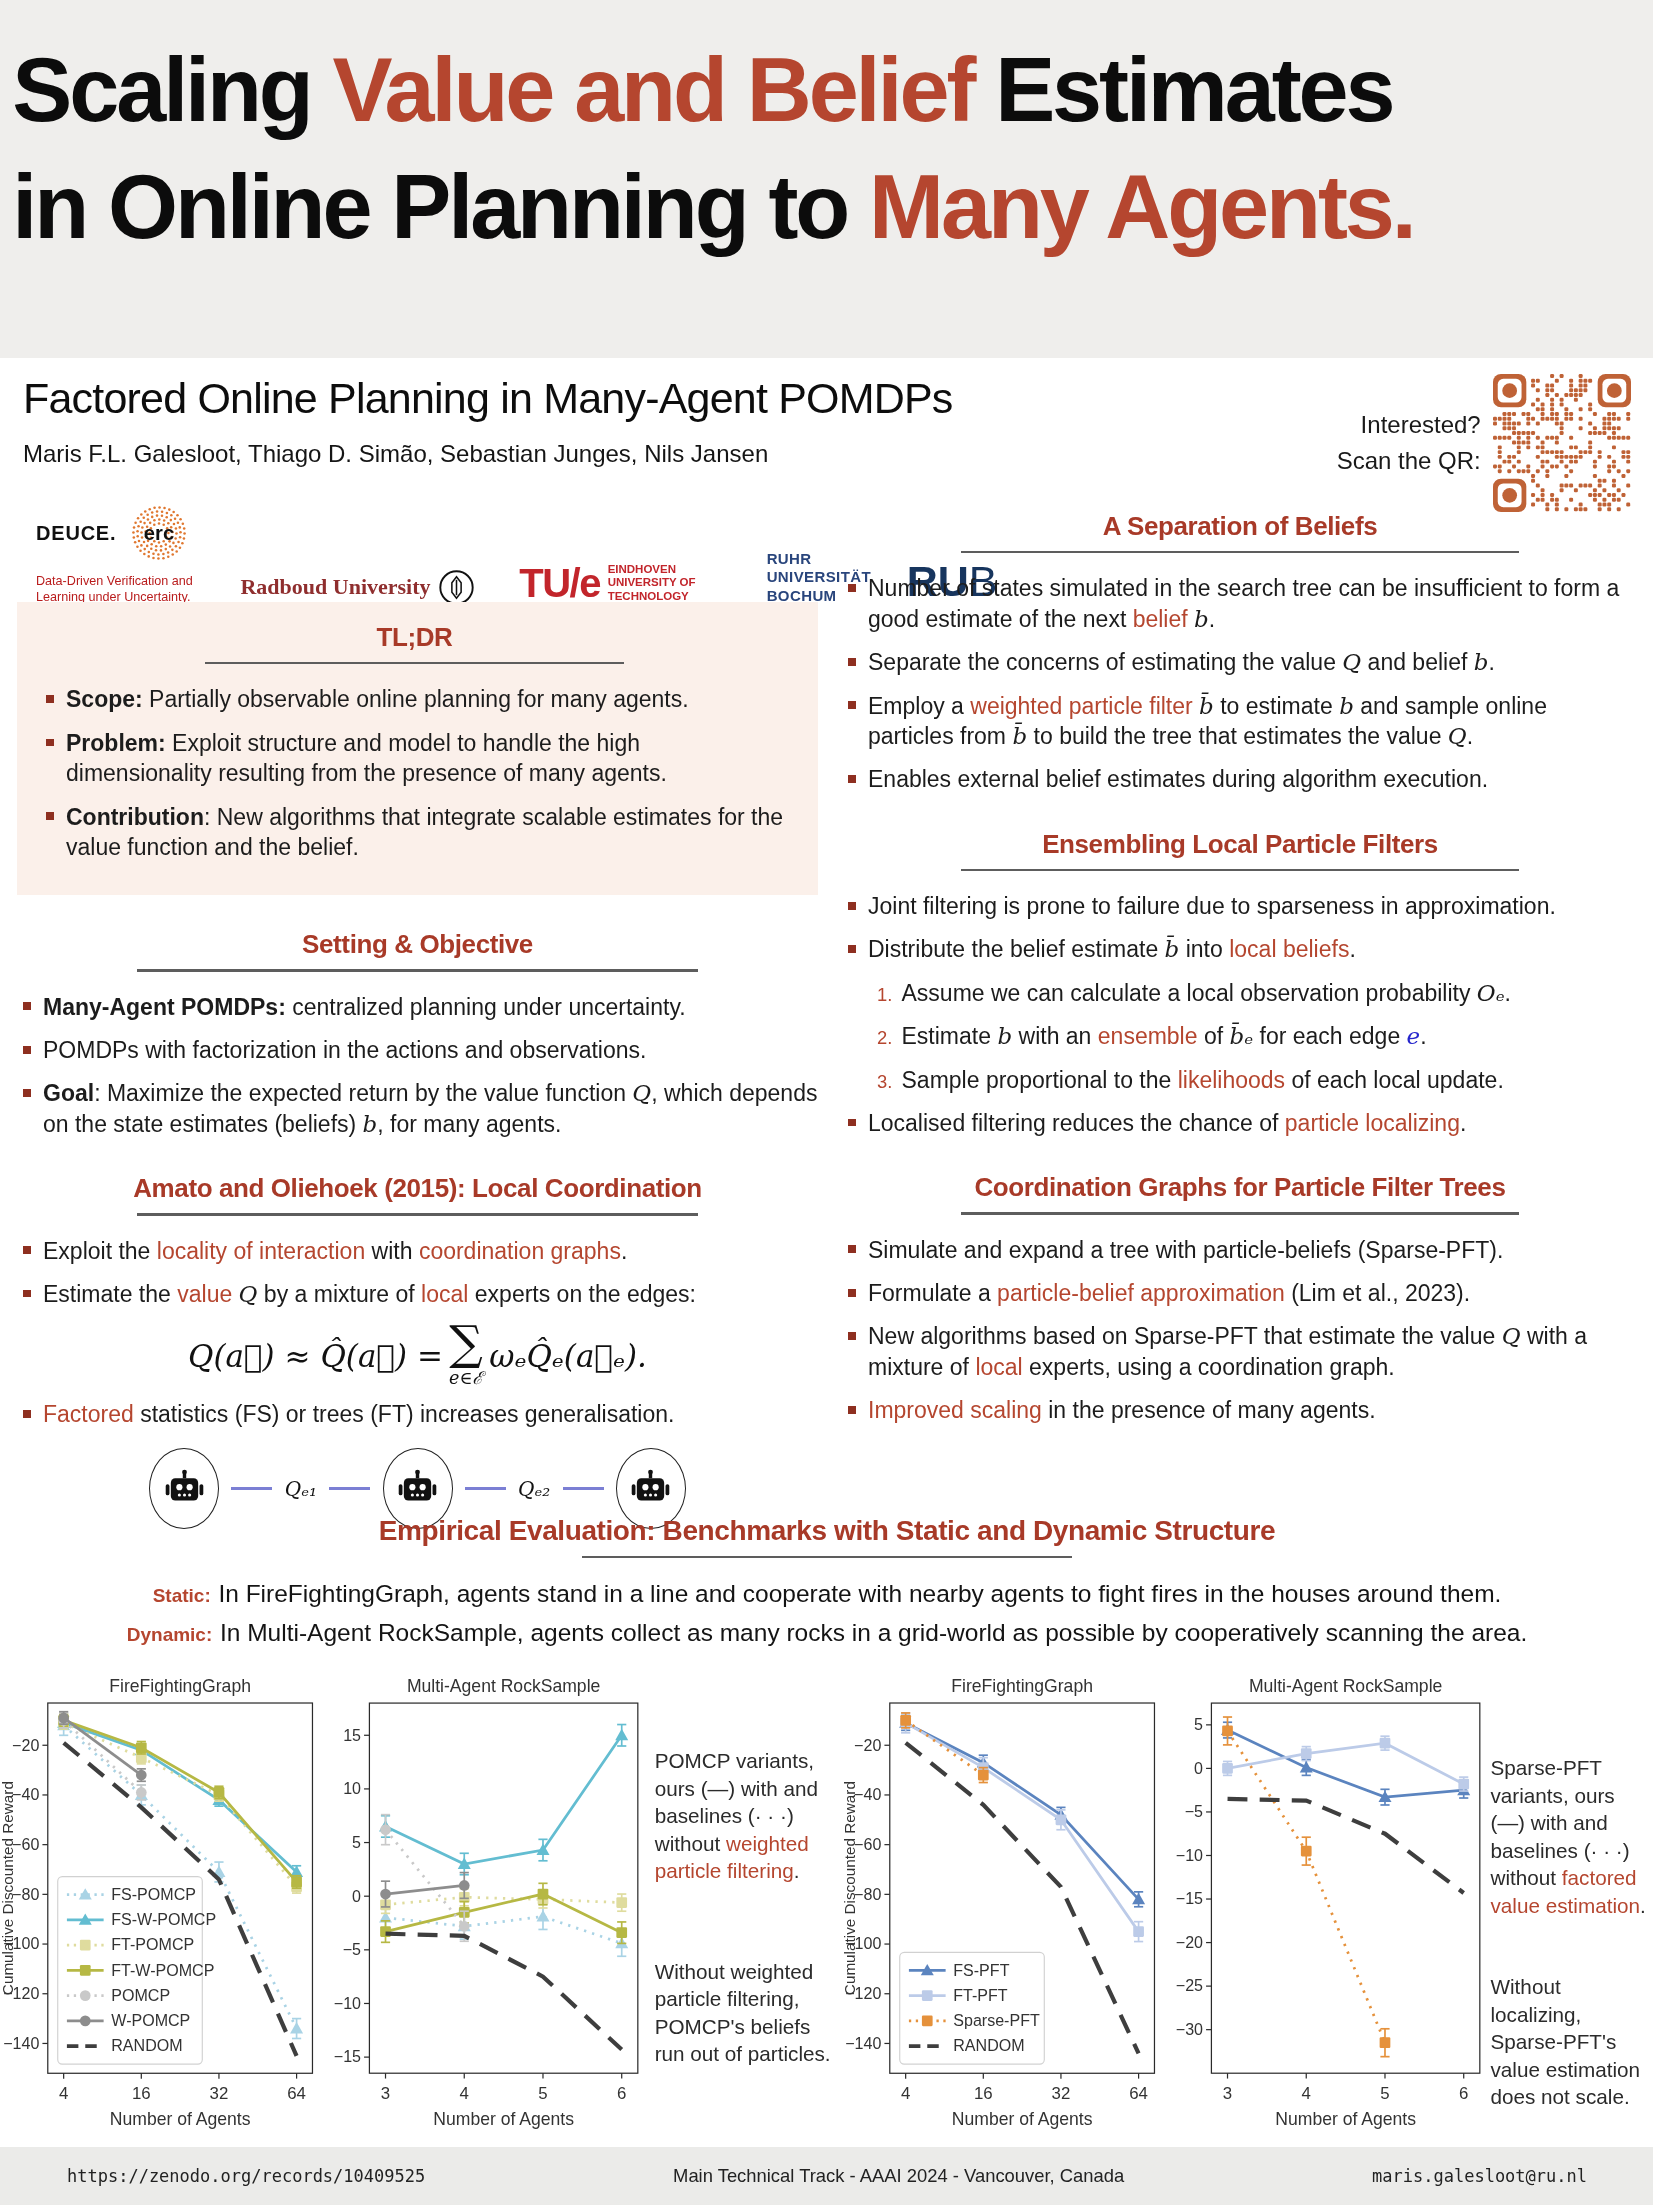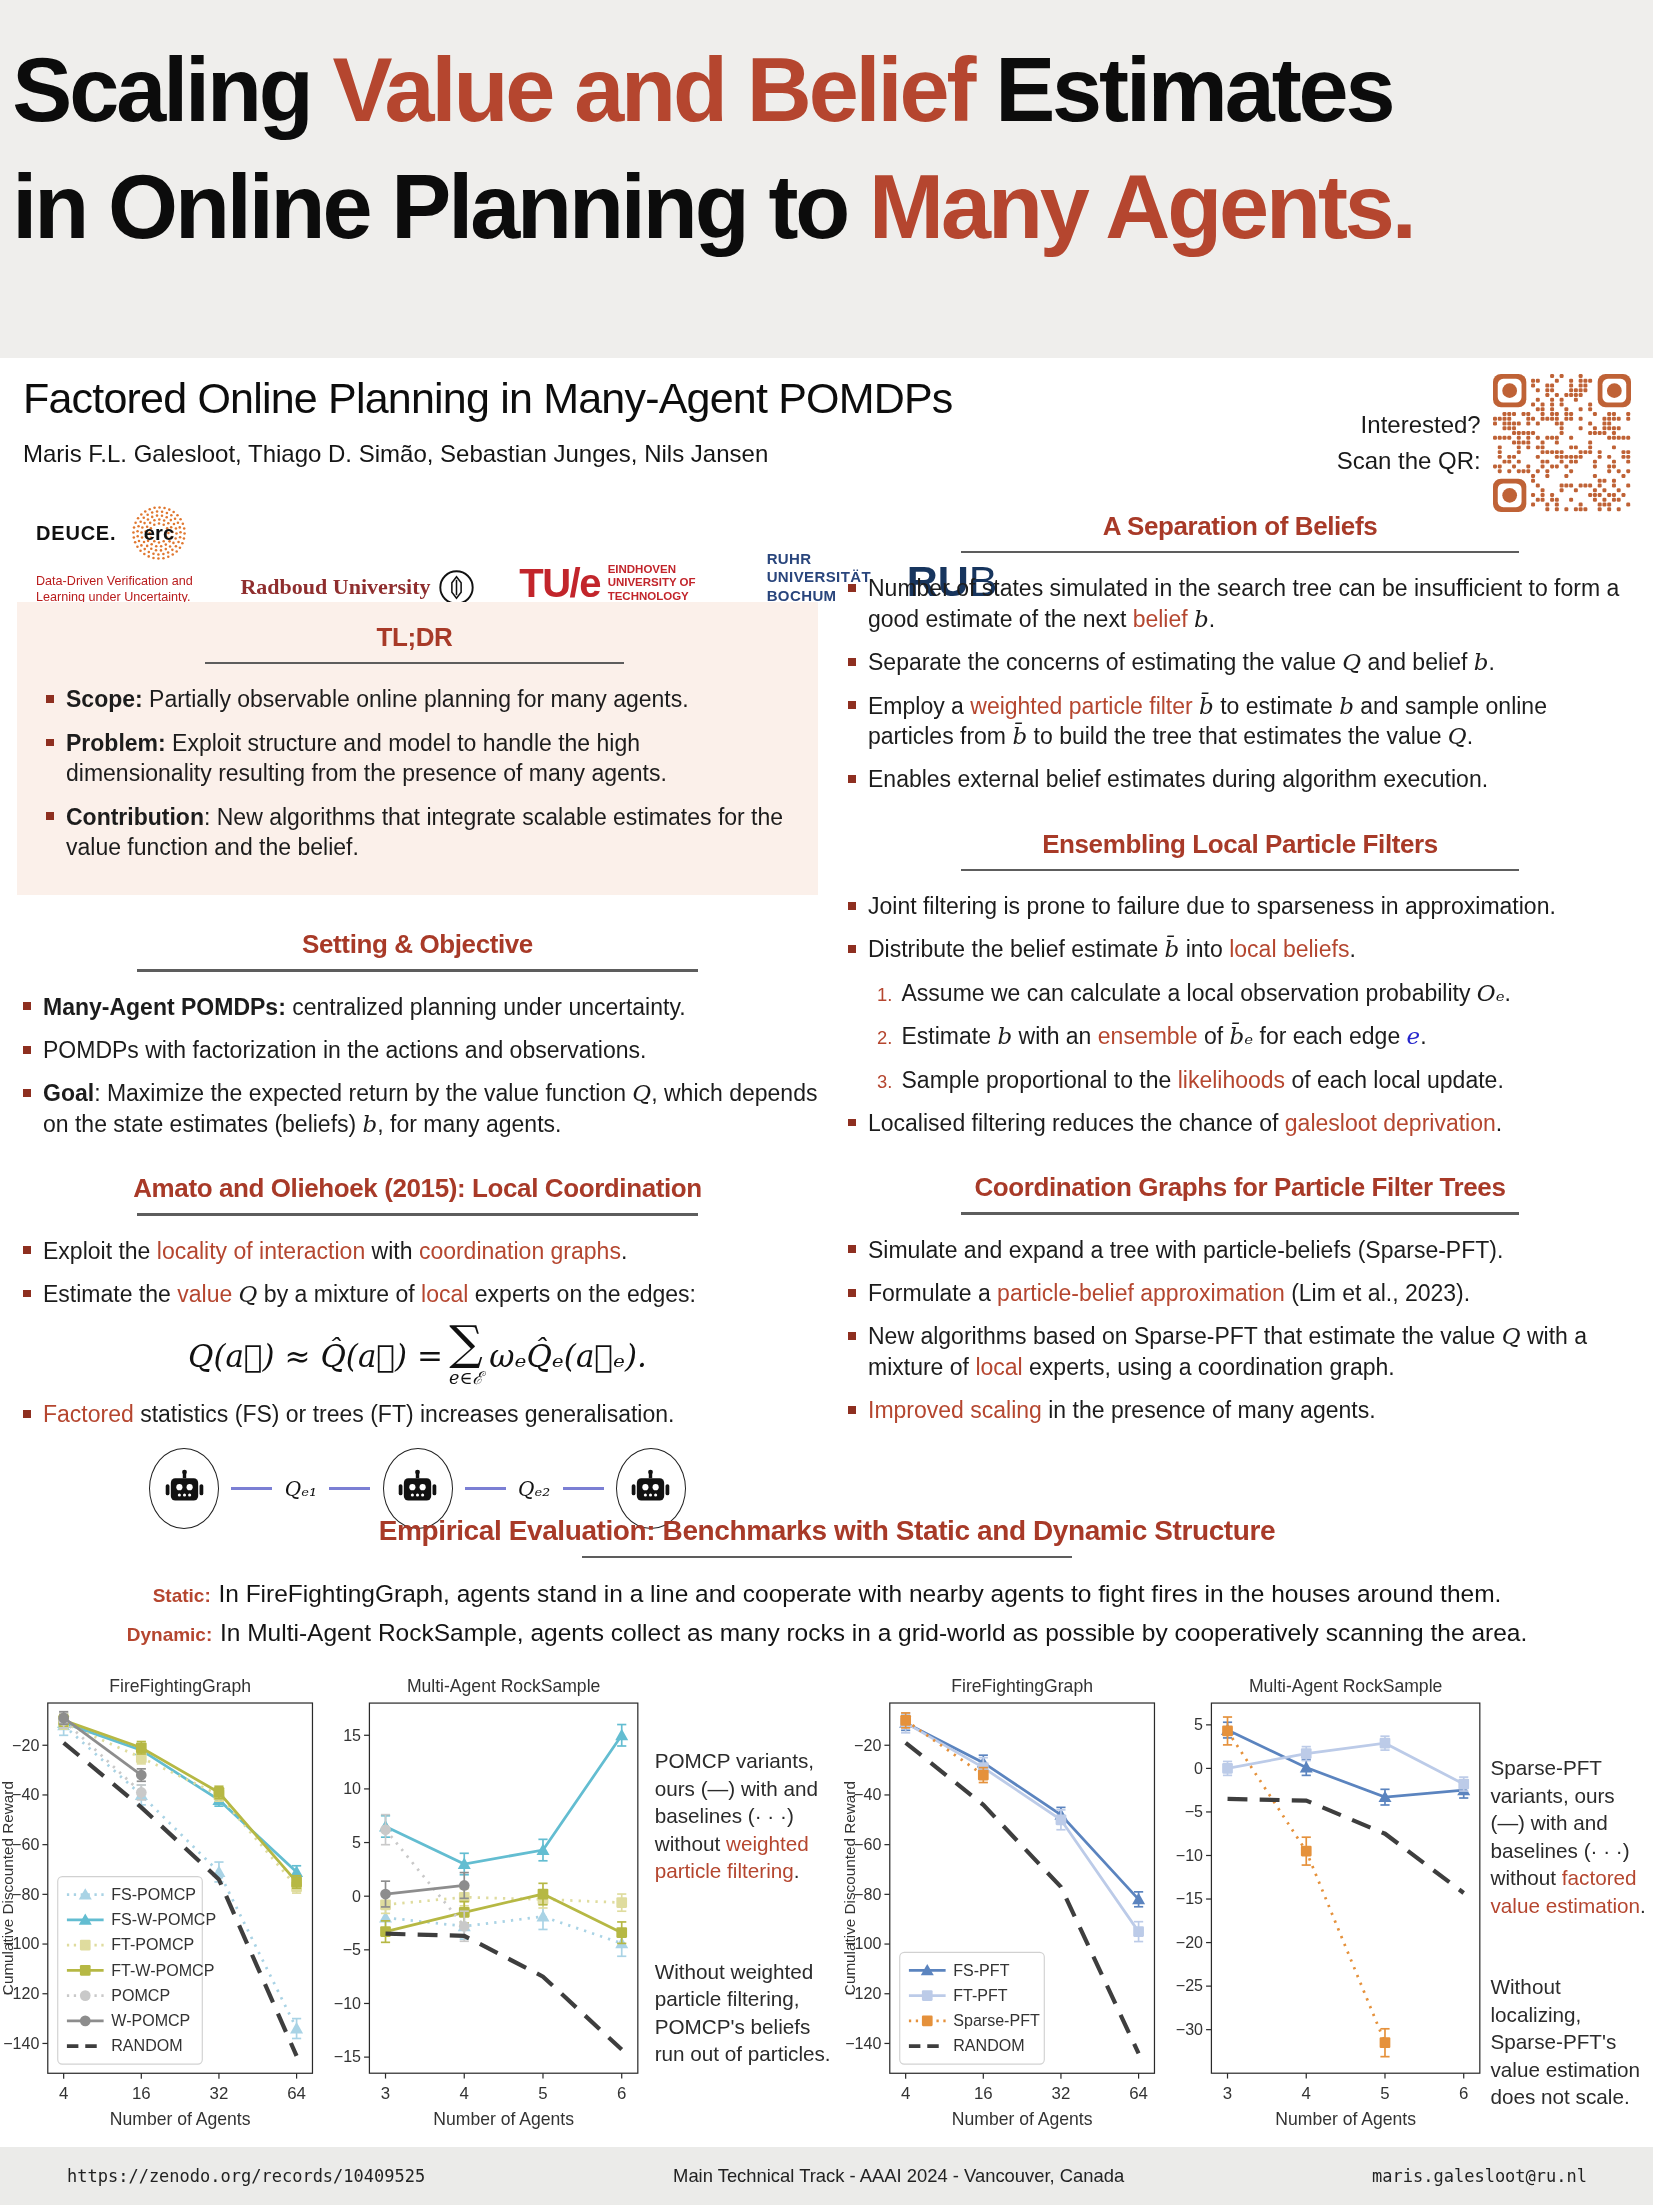--- a/index.html
+++ b/index.html
@@ -643,21 +643,21 @@
       <ul class="blist">
           <li><span>Joint filtering is prone to failure due to sparseness in approximation.</span></li>
           <li><span>Distribute the belief estimate </span><span class="sg-m">b̄</span><span> into </span><span class="sg-r">local beliefs</span><span>.</span></li>
         </ul>
       <ul class="blist">
           <li class="step"><span class="num">1.</span><span>Assume we can calculate a local observation probability </span><span class="sg-m">Oₑ</span><span>.</span></li>
           <li class="step"><span class="num">2.</span><span>Estimate </span><span class="sg-m">b</span><span> with an </span><span class="sg-r">ensemble</span><span> of </span><span class="sg-m">b̄ₑ</span><span> for each edge </span><span class="sg-x">e</span><span>.</span></li>
           <li class="step"><span class="num">3.</span><span>Sample proportional to the </span><span class="sg-r">likelihoods</span><span> of each local update.</span></li>
         </ul>
       <ul class="blist">
-          <li><span>Localised filtering reduces the chance of </span><span class="sg-r">galesloot deprivation</span><span>.</span></li>
+          <li><span>Localised filtering reduces the chance of </span><span class="sg-r">particle localizing</span><span>.</span></li>
         </ul>
     </section>
 
     <section class="plain">
       <h2>Coordination Graphs for Particle Filter Trees</h2>
       <div class="hr-line"></div>
       <ul class="blist">
           <li><span>Simulate and expand a tree with particle-beliefs (Sparse-PFT).</span></li>
           <li><span>Formulate a </span><span class="sg-r">particle-belief approximation</span><span> (Lim et al., 2023).</span></li>
           <li><span>New algorithms based on Sparse-PFT that estimate the value </span><span class="sg-m">Q</span><span> with a mixture of </span><span class="sg-r">local</span><span> experts, using a coordination graph.</span></li>

